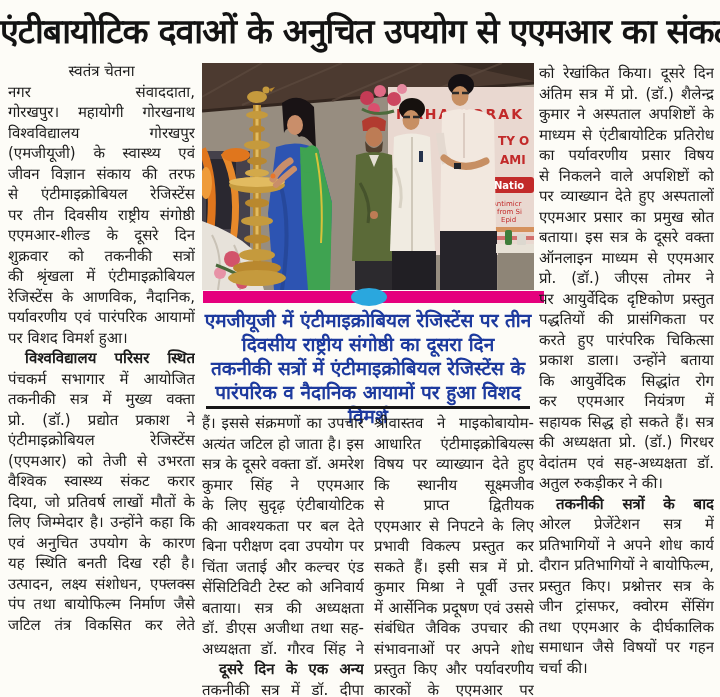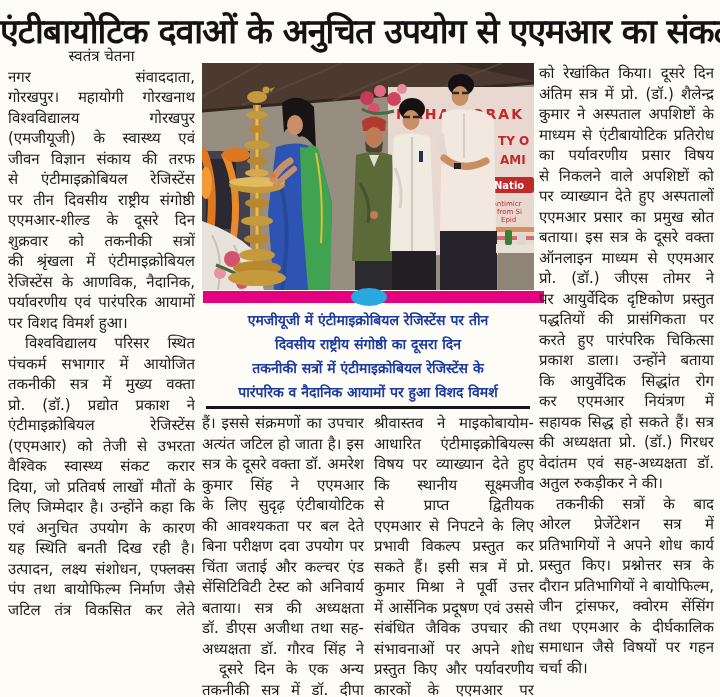--- a/index.html
+++ b/index.html
@@ -4,29 +4,29 @@
 <style>
   html,body{margin:0;padding:0;background:#e9e9e9;}
   .page{position:relative;width:720px;height:697px;background:#fdfcf7;overflow:hidden;
         font-family:"DejaVu Sans",sans-serif;color:#1b1b1b;}
   .headline{position:absolute;left:0;top:6px;width:720px;margin:0;text-align:center;
         font-size:34px;line-height:50px;font-weight:700;color:#131313;letter-spacing:-1px;white-space:nowrap;}
   .textcol{position:absolute;font-size:15px;line-height:20.5px;}
   .tl{text-align:justify;text-align-last:justify;height:20.5px;overflow:hidden;}
   .f-end{text-align-last:left;}
   .f-center{text-align-last:center;}
-  .f-indent{text-indent:17px;}
-  .col1{left:8px;top:46px;width:187px;}
+  .f-indent{text-indent:17px;font-weight:bold;}
+  .col1{left:8px;top:61px;width:187px;}
   .col4{left:539px;top:63px;width:175px;}
   .middle{position:absolute;left:202px;top:63px;width:332px;height:634px;}
   .photo-wrap{position:absolute;left:0;top:0;width:332px;height:227px;overflow:hidden;background:#978d80;}
   .divider{position:absolute;left:1px;top:228px;width:341px;height:12px;background:#e5007d;}
   .ellipse{position:absolute;left:148px;top:-3px;width:36px;height:18px;border-radius:50%;background:#2aa7de;}
   .caption{position:absolute;left:0;top:245px;width:332px;}
-  .cap-line{font-size:14px;line-height:24px;font-weight:700;text-align:center;color:#1d3a9e;}
+  .cap-line{font-size:19px;line-height:24px;font-weight:700;text-align:center;color:#1d3a9e;}
   .cap-rule{position:absolute;left:4px;top:343px;width:324px;height:3px;background:#161616;}
   .midcols{position:absolute;left:0;top:350px;width:332px;display:flex;gap:10px;}
   .col2{position:static;width:162px;}
   .col3{position:static;width:160px;}
 </style>
 </head>
 <body>
 
 <div class="page">
 
@@ -265,21 +265,21 @@
       <div class="tl">प्रकाश डाला। उन्होंने बताया</div>
       <div class="tl">कि आयुर्वेदिक सिद्धांत रोग</div>
       <div class="tl">कर एएमआर नियंत्रण में</div>
       <div class="tl">सहायक सिद्ध हो सकते हैं। सत्र</div>
       <div class="tl">की अध्यक्षता प्रो. (डॉ.) गिरधर</div>
       <div class="tl">वेदांतम एवं सह-अध्यक्षता डॉ.</div>
       <div class="tl f-end">अतुल रुकड़ीकर ने की।</div>
       <div class="tl f-indent">तकनीकी सत्रों के बाद</div>
       <div class="tl">ओरल प्रेजेंटेशन सत्र में</div>
       <div class="tl">प्रतिभागियों ने अपने शोध कार्य</div>
+      <div class="tl">दौरान प्रतिभागियों ने बायोफिल्म,</div>
       <div class="tl">प्रस्तुत किए। प्रश्नोत्तर सत्र के</div>
-      <div class="tl">दौरान प्रतिभागियों ने बायोफिल्म,</div>
       <div class="tl">जीन ट्रांसफर, क्वोरम सेंसिंग</div>
       <div class="tl">तथा एएमआर के दीर्घकालिक</div>
       <div class="tl">समाधान जैसे विषयों पर गहन</div>
       <div class="tl f-end">चर्चा की।</div>
     </div>
 
 </div>
 
 </body></html>

